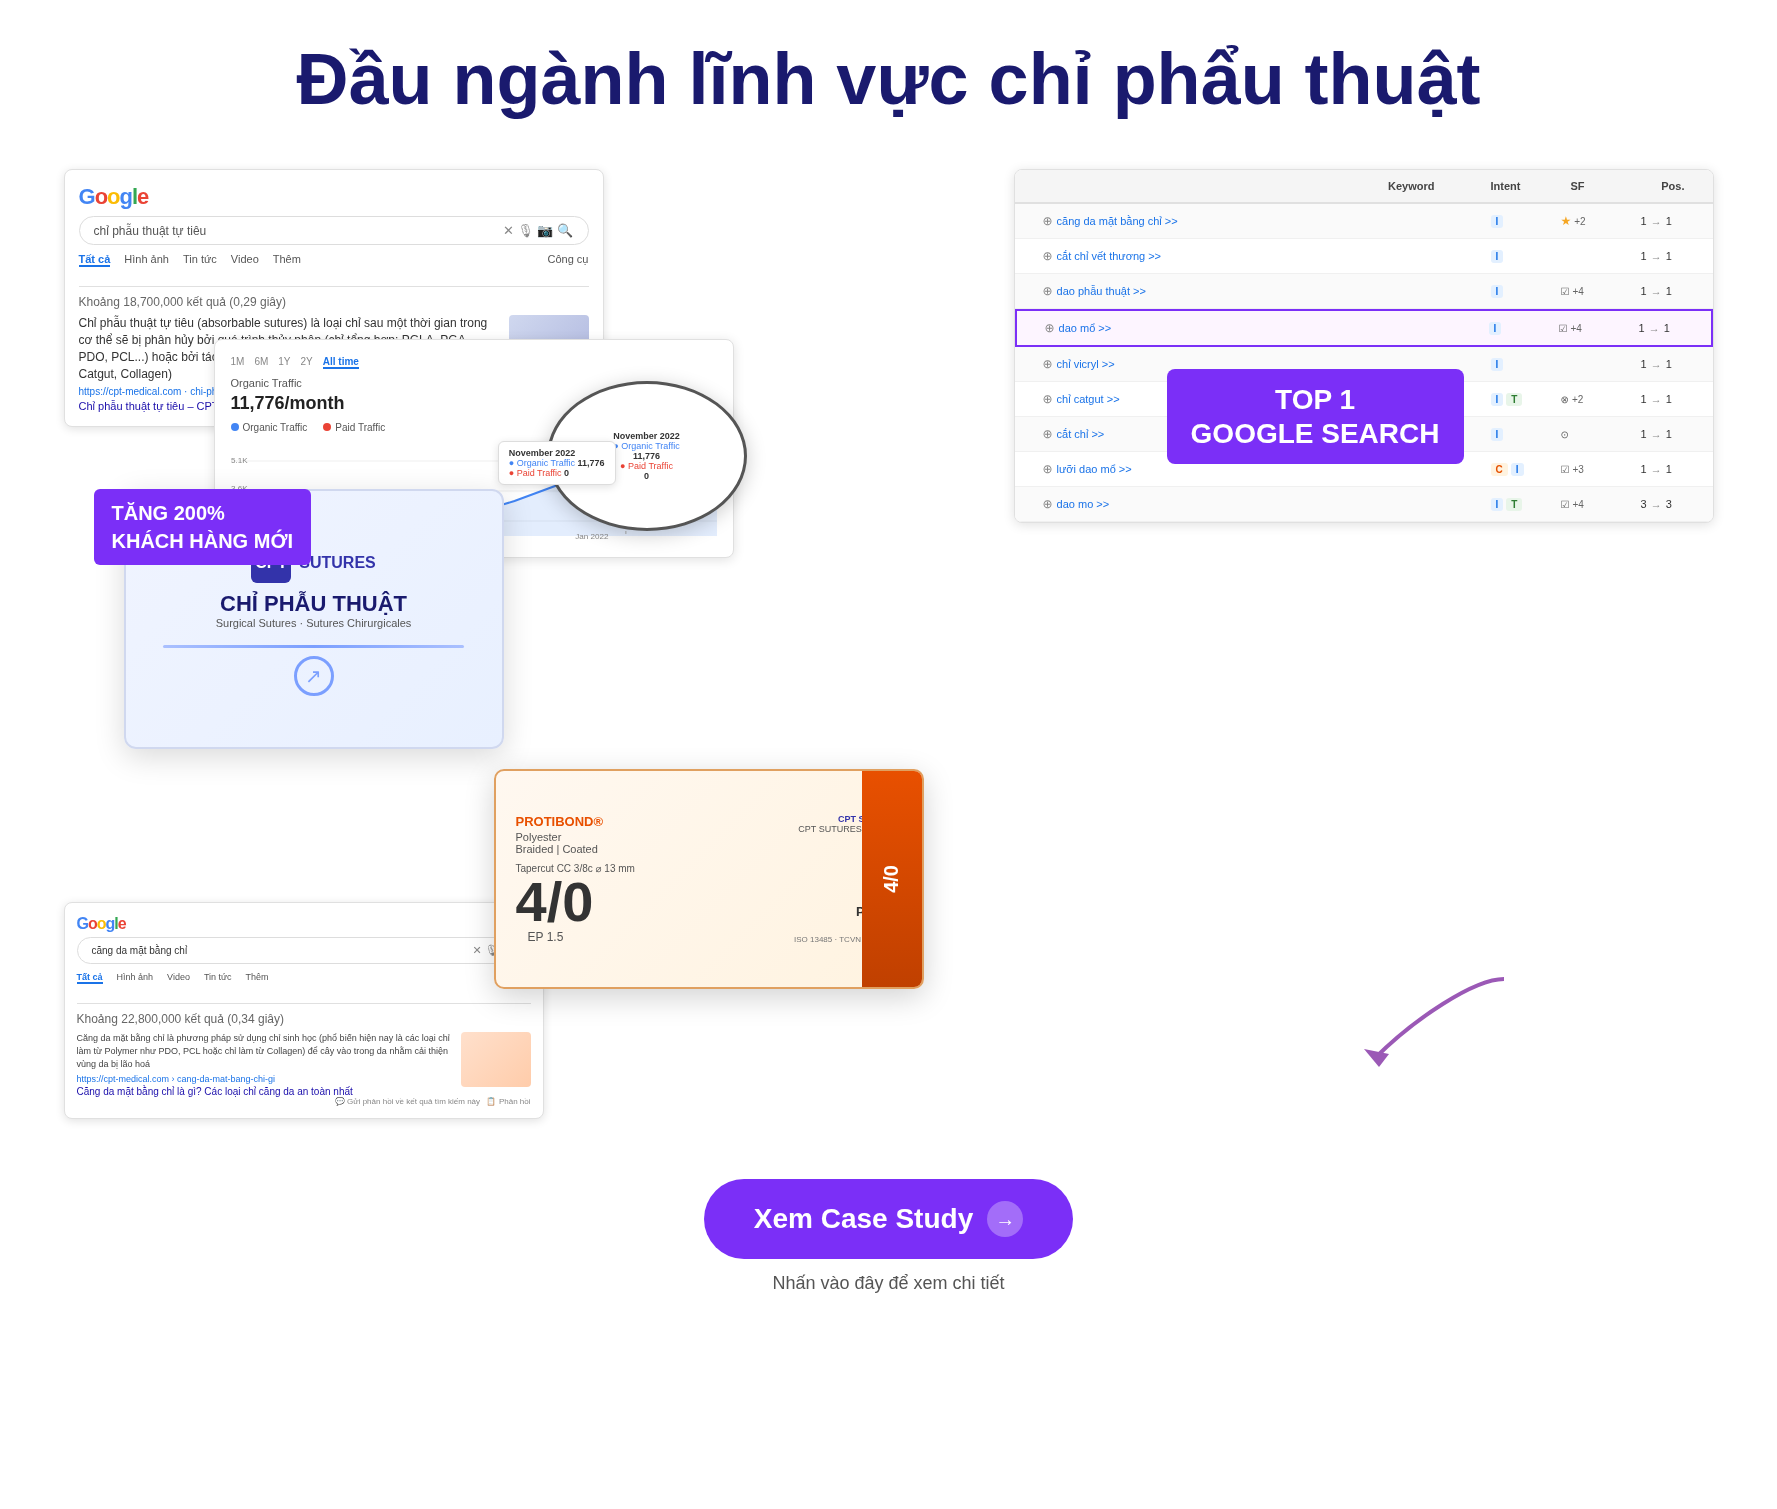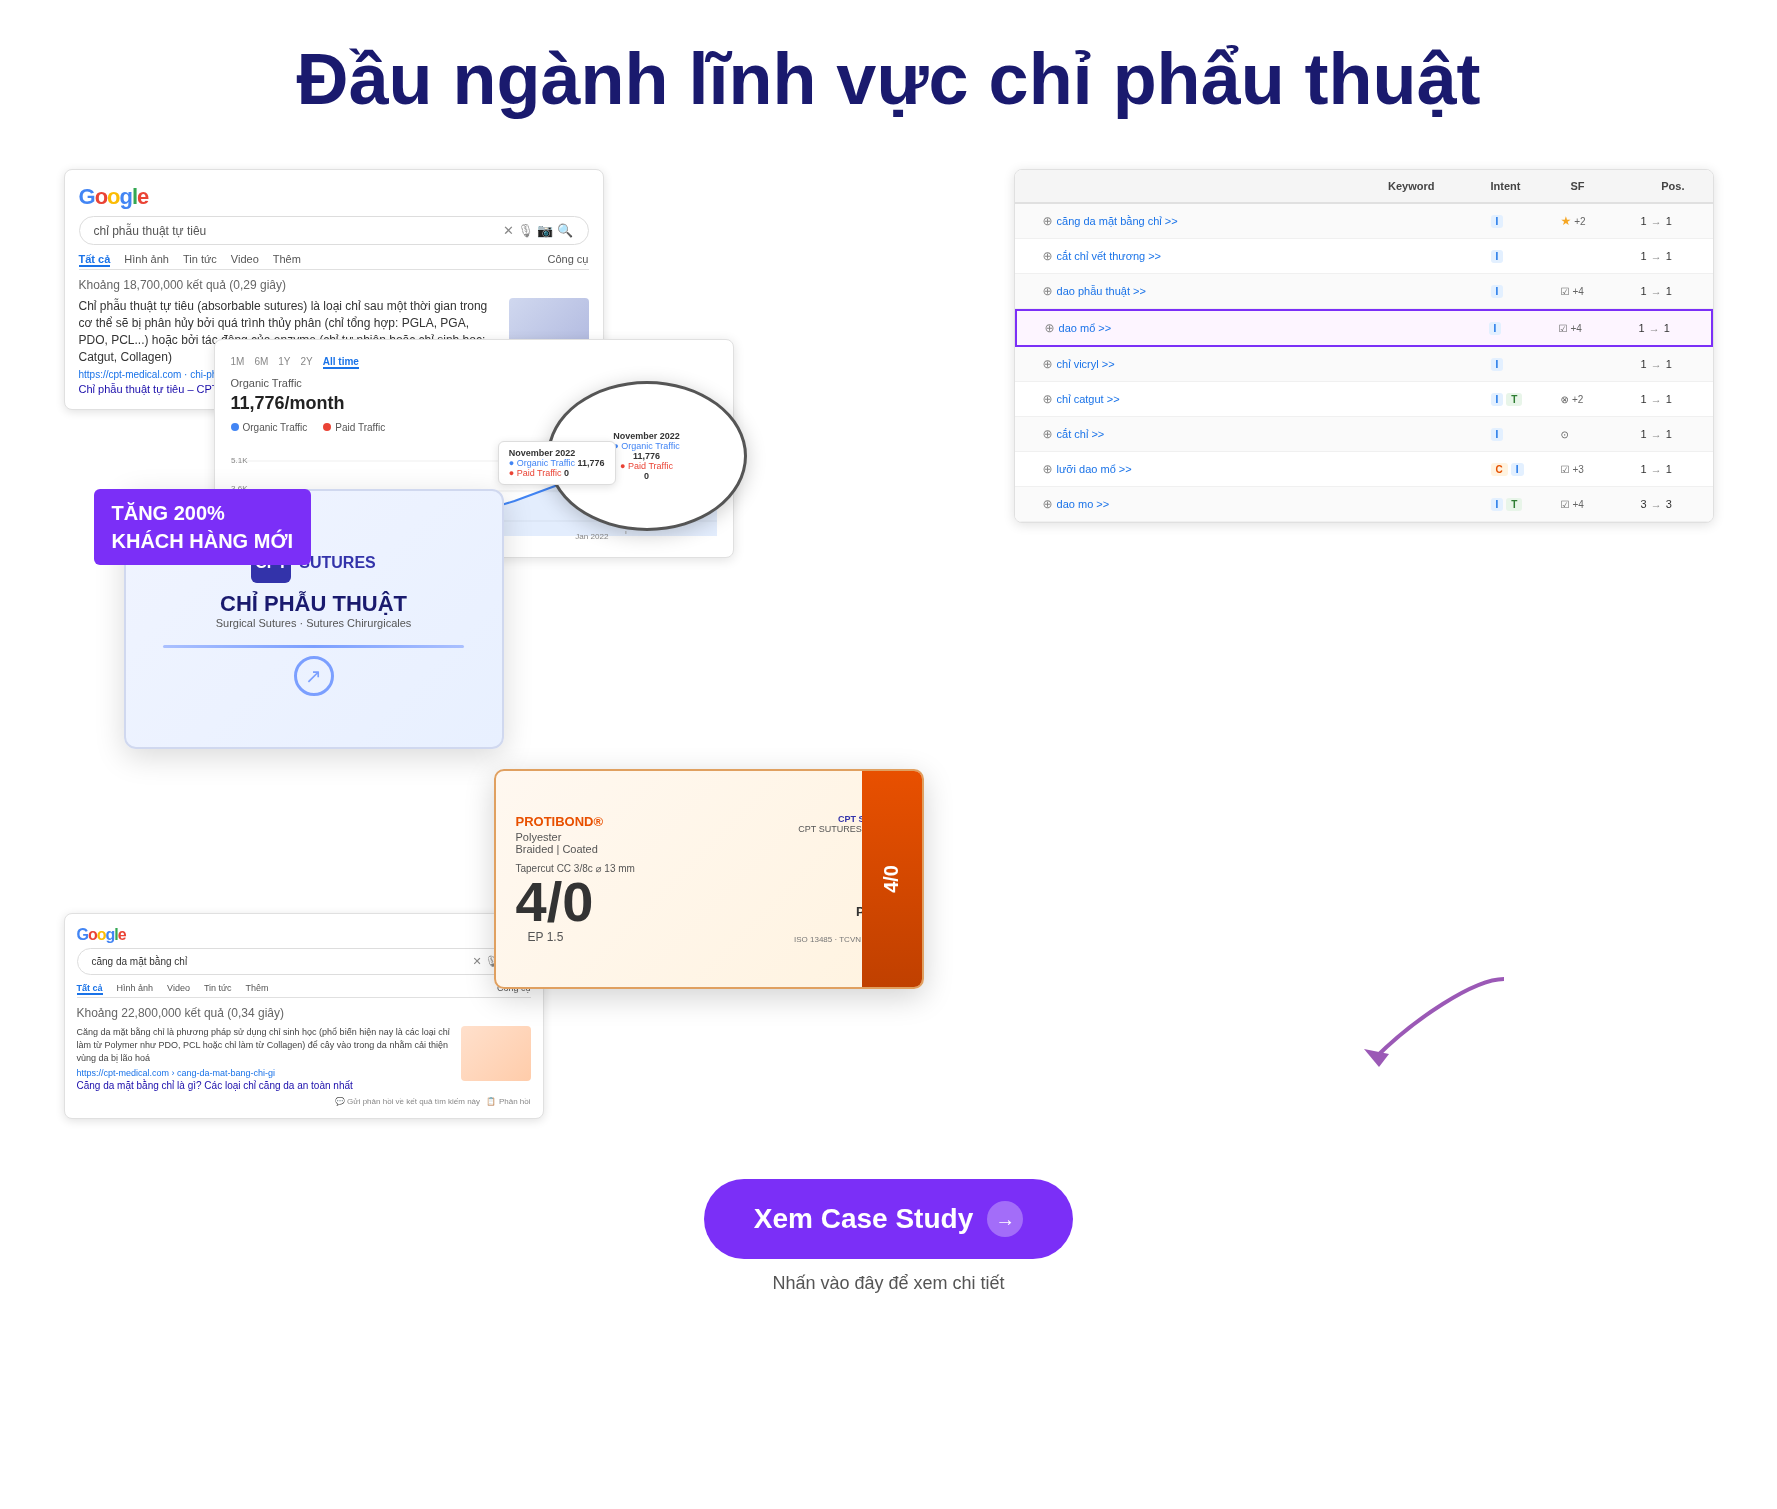--- a/index.html
+++ b/index.html
@@ -74,21 +74,21 @@
 
     .search-bar-text { flex: 1; color: #555; }
     .search-bar-icons { display: flex; gap: 6px; color: #888; font-size: 13px; }
 
     .nav-tabs {
       display: flex;
       gap: 14px;
       font-size: 11px;
       color: #555;
       border-bottom: 1px solid #e0e0e0;
-      padding-bottom: 2px;
+      padding-bottom: 19px;
       margin-bottom: 8px;
     }
     .nav-tabs .active { color: #1a73e8; border-bottom: 2px solid #1a73e8; font-weight: 600; }
     .result-count { font-size: 12px; color: #666; margin-bottom: 6px; }
 
     .search-result-title { font-size: 12px; color: #333; margin-bottom: 4px; line-height: 1.4; }
     .search-result-url { font-size: 10px; color: #1a73e8; margin-bottom: 3px; }
     .search-result-link { font-size: 11px; color: #1a0dab; font-weight: 500; }
 
     
@@ -614,20 +614,24 @@
           <span class="badge-t">T</span>
         </div>
       <div class="sf-cell">
           <span>☑</span>
           <span>+4</span>
         </div>
       <div class="kw-pos">3 <span class="arrow">→</span> 3</div>
     </div>
   </div>
 
+  <div class="badge-top1">
+    <div>TOP 1</div>
+    <div>GOOGLE SEARCH</div>
+  </div>
 
   <div class="google-panel-bottom">
     <div class="google-logo" style="font-size:16px; margin-bottom:4px;">
       <span style="color:#4285F4;">G</span><span style="color:#EA4335;">o</span><span style="color:#FBBC05;">o</span><span style="color:#4285F4;">g</span><span style="color:#34A853;">l</span><span style="color:#EA4335;">e</span>
     </div>
     <div class="search-bar" style="font-size:10px;">
       <span>căng da mặt bằng chỉ</span>
       <span style="color:#888; font-size:11px; margin-left:auto;">✕ 🎙 🔍</span>
     </div>
     <div class="nav-tabs" style="font-size:9px;">
@@ -640,21 +644,21 @@
     </div>
     <div class="result-count">Khoảng 22,800,000 kết quả (0,34 giây)</div>
     <div style="display:flex; gap:8px;">
       <div style="flex:1;">
         <div style="font-size:9px; color:#444; line-height:1.4; margin-bottom:4px;">Căng da mặt bằng chỉ là phương pháp sử dụng chỉ sinh học (phổ biến hiện nay là các loại chỉ làm từ Polymer như PDO, PCL hoặc chỉ làm từ Collagen) để cây vào trong da nhằm cải thiện vùng da bị lão hoá</div>
         <div style="font-size:9px; color:#1a73e8; margin-bottom:2px;">https://cpt-medical.com › cang-da-mat-bang-chi-gi</div>
         <div style="font-size:10px; color:#1a0dab; font-weight:500;">Căng da mặt bằng chỉ là gì? Các loại chỉ căng da an toàn nhất</div>
       </div>
       <div style="width:70px; height:55px; background:linear-gradient(135deg,#ffe0cc,#ffccaa); border-radius:4px; flex-shrink:0;"></div>
     </div>
-    <div style="font-size:8px; color:#888; margin-top:6px; text-align:right;">💬 Gửi phản hồi về kết quả tìm kiếm này &nbsp; 📋 Phản hồi</div>
+    <div style="font-size:8px; color:#888; margin-top:0; text-align:right;">💬 Gửi phản hồi về kết quả tìm kiếm này &nbsp; 📋 Phản hồi</div>
   </div>
 
   <div class="protibond-visual" style="position:absolute; bottom:130px; left:430px; width:430px; z-index:5;">
     <div style="display:flex; justify-content:space-between; align-items:flex-start;">
       <div>
         <div class="protibond-brand">PROTIBOND®</div>
         <div class="protibond-type">Polyester</div>
         <div class="protibond-type">Braided | Coated</div>
       </div>
       <div style="text-align:right; font-size:9px; color:#555;">

